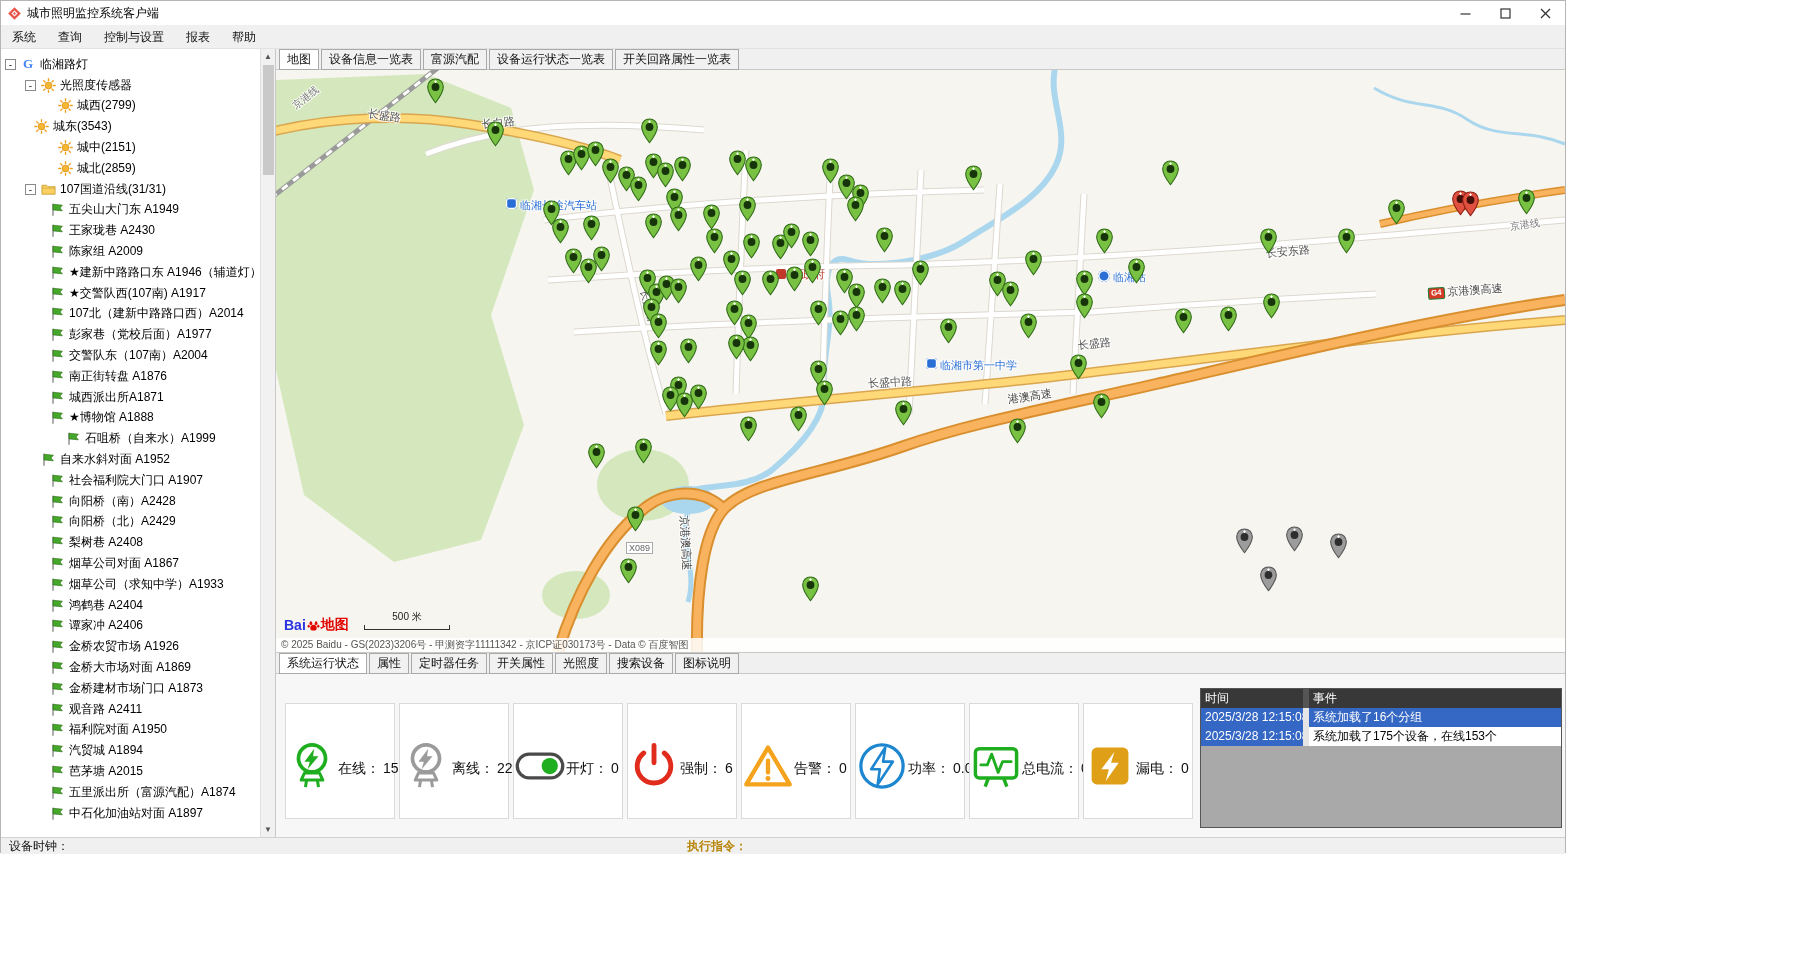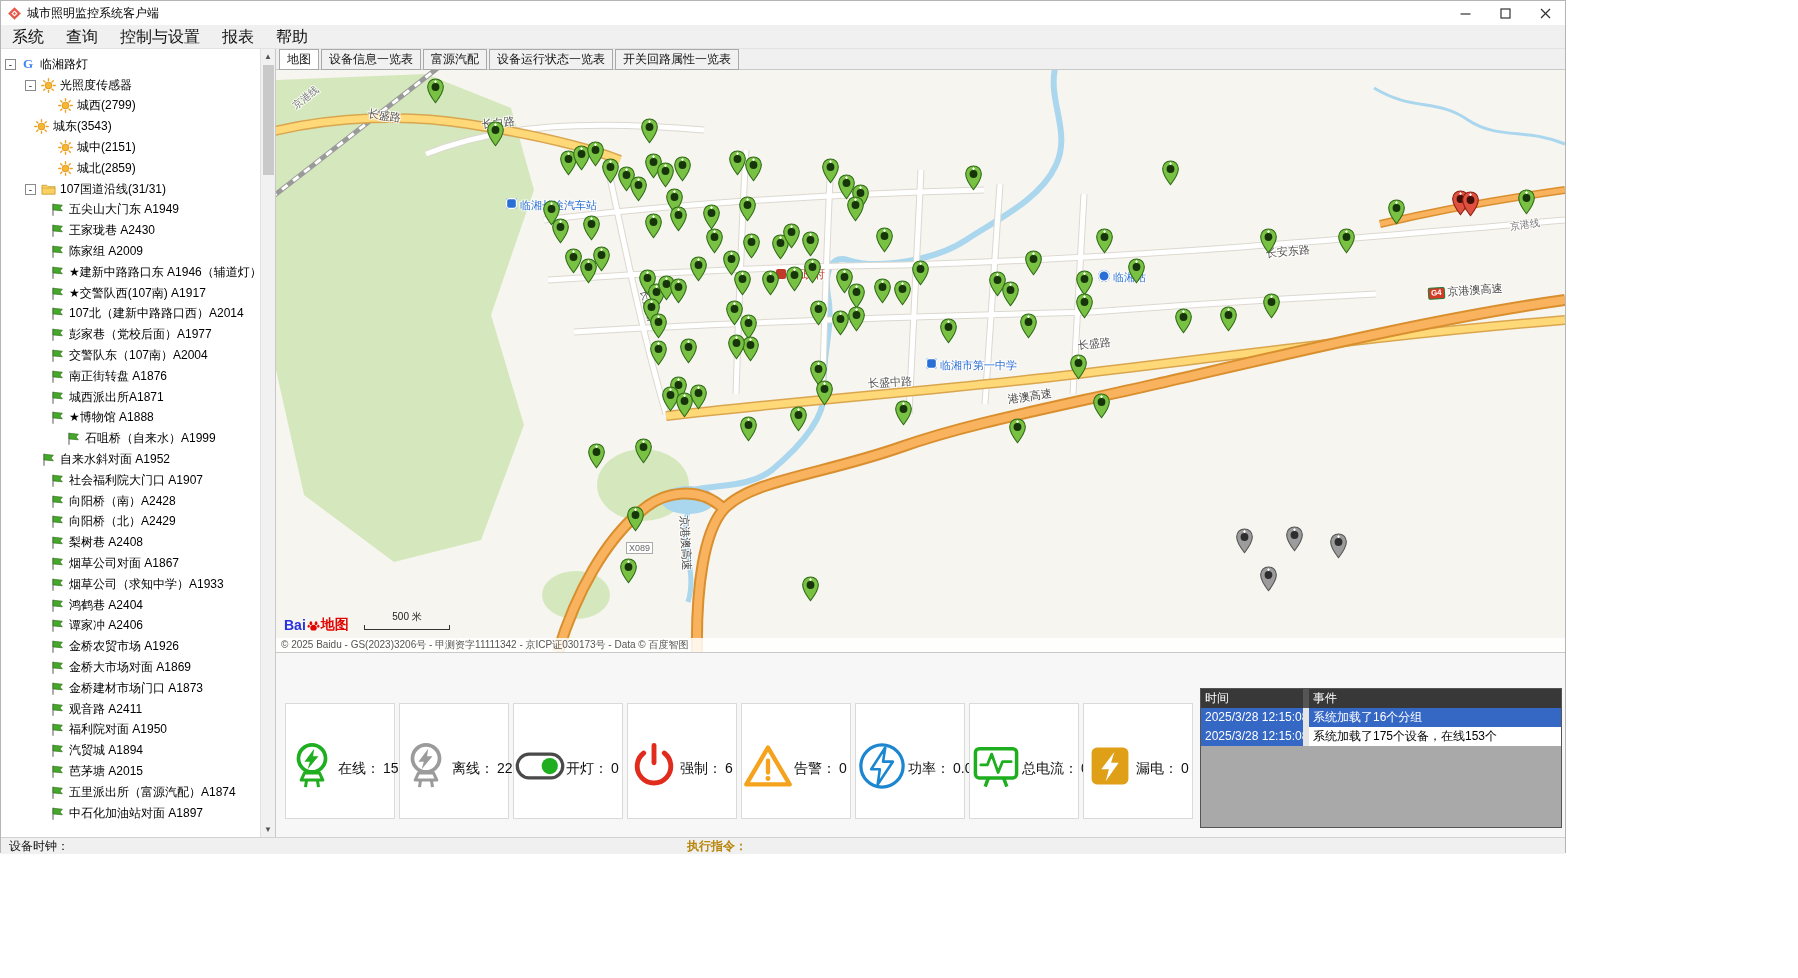--- a/index.html
+++ b/index.html
@@ -9,21 +9,21 @@
     background:#fff; border:1px solid #b5b5b5; }
 
   
   .titlebar { height:24px; background:#fff; display:flex; align-items:center; padding-left:6px; font-size:12px; }
   .app-icon { width:15px; height:15px; margin-right:5px; display:inline-flex; }
   .title { color:#000; }
   .win-controls { margin-left:auto; display:flex; height:24px; }
   .win-btn { width:40px; height:24px; display:flex; align-items:center; justify-content:center; cursor:default; }
 
   
-  .menubar { height:24px; background:#f0f0f0; display:flex; align-items:center; font-size:16px; border-bottom:1px solid #e2e2e2; }
+  .menubar { height:24px; background:#f0f0f0; display:flex; align-items:center; font-size:12px; border-bottom:1px solid #e2e2e2; }
   .menu-item { padding:0 11px; height:24px; line-height:24px; color:#111; }
 
   
   .content { display:flex; height:788px; }
   .sidebar { position:relative; width:277px; height:788px; background:#fff; border-right:1px solid #c8c8c8; overflow:hidden; }
   .tree { padding-top:5px; }
   .trow { display:flex; align-items:center; height:20.8px; font-size:12px; white-space:nowrap; overflow:hidden; color:#000; }
   .expbox { width:11px; height:11px; border:1px solid #8a8a8a; background:#fff; display:inline-flex; align-items:center; justify-content:center; font-size:10px; line-height:9px; margin-right:4px; color:#333; flex:0 0 auto; }
   .ticon { width:16px; height:16px; margin-right:4px; display:inline-flex; align-items:center; justify-content:center; flex:0 0 auto; }
   .g-letter { font-weight:bold; color:#4285f4; font-size:13px; font-family:"Liberation Serif","DejaVu Serif",serif; }
@@ -1141,20 +1141,29 @@
             <span class="b2">地图</span>
           </div>
           <div class="scalebar">
             <span class="scale-text">500 米</span>
             <div class="scale-line"></div>
           </div>
           <div class="attribution">© 2025 Baidu - GS(2023)3206号 - 甲测资字11111342 - 京ICP证030173号 - Data © 百度智图</div>
         </div>
 
         <div class="bottom">
+          <div class="btabs" id="bottomTabs">
+              <div class="tab sel">系统运行状态</div>
+              <div class="tab">属性</div>
+              <div class="tab">定时器任务</div>
+              <div class="tab">开关属性</div>
+              <div class="tab">光照度</div>
+              <div class="tab">搜索设备</div>
+              <div class="tab">图标说明</div>
+            </div>
           <div class="cards" id="cards">
               <div class="card">
                 <div class="card-icon">
                   <svg viewBox="0 0 48 48" width="52" height="52">
                     <circle cx="24" cy="17" r="12.5" fill="none" stroke="#1fae1f" stroke-width="3.4"></circle>
                     <polygon points="26,8 17,20 22,20 20,27 30,15 25,15" fill="#1fae1f"></polygon>
                     <path d="M17,30.5 L31,30.5 L34,37 L14,37 Z" fill="none" stroke="#1fae1f" stroke-width="2.8" stroke-linejoin="round"></path>
                     <line x1="19" y1="37" x2="18" y2="43.5" stroke="#1fae1f" stroke-width="2.8"></line>
                     <line x1="29" y1="37" x2="30" y2="43.5" stroke="#1fae1f" stroke-width="2.8"></line>
                   </svg>

